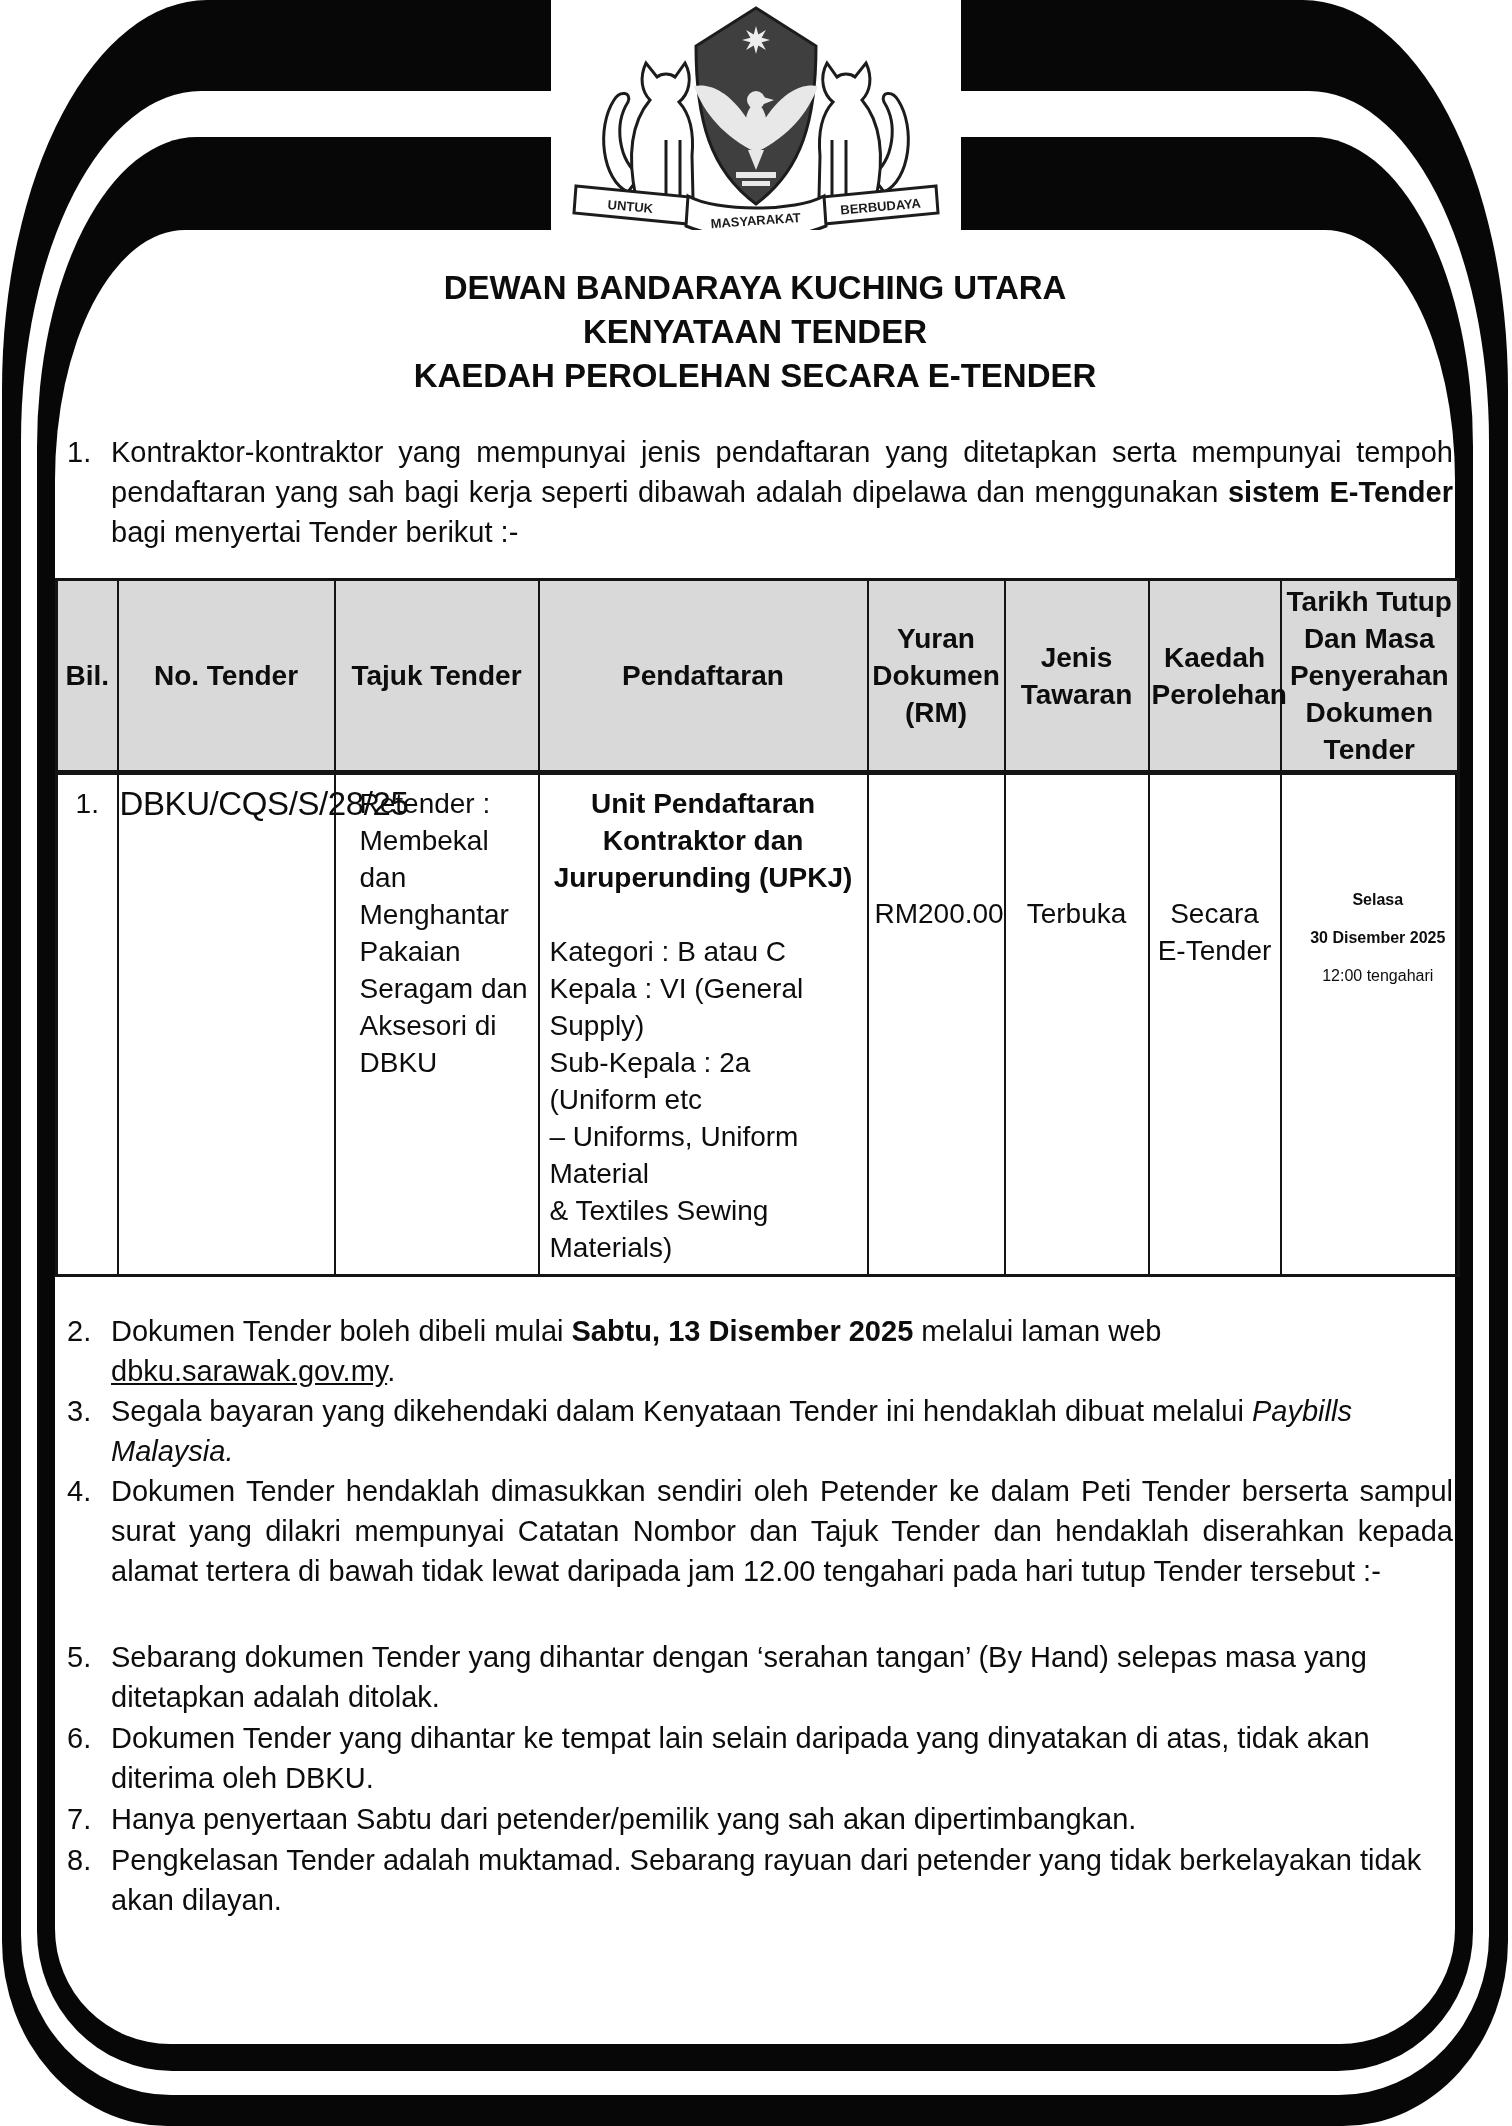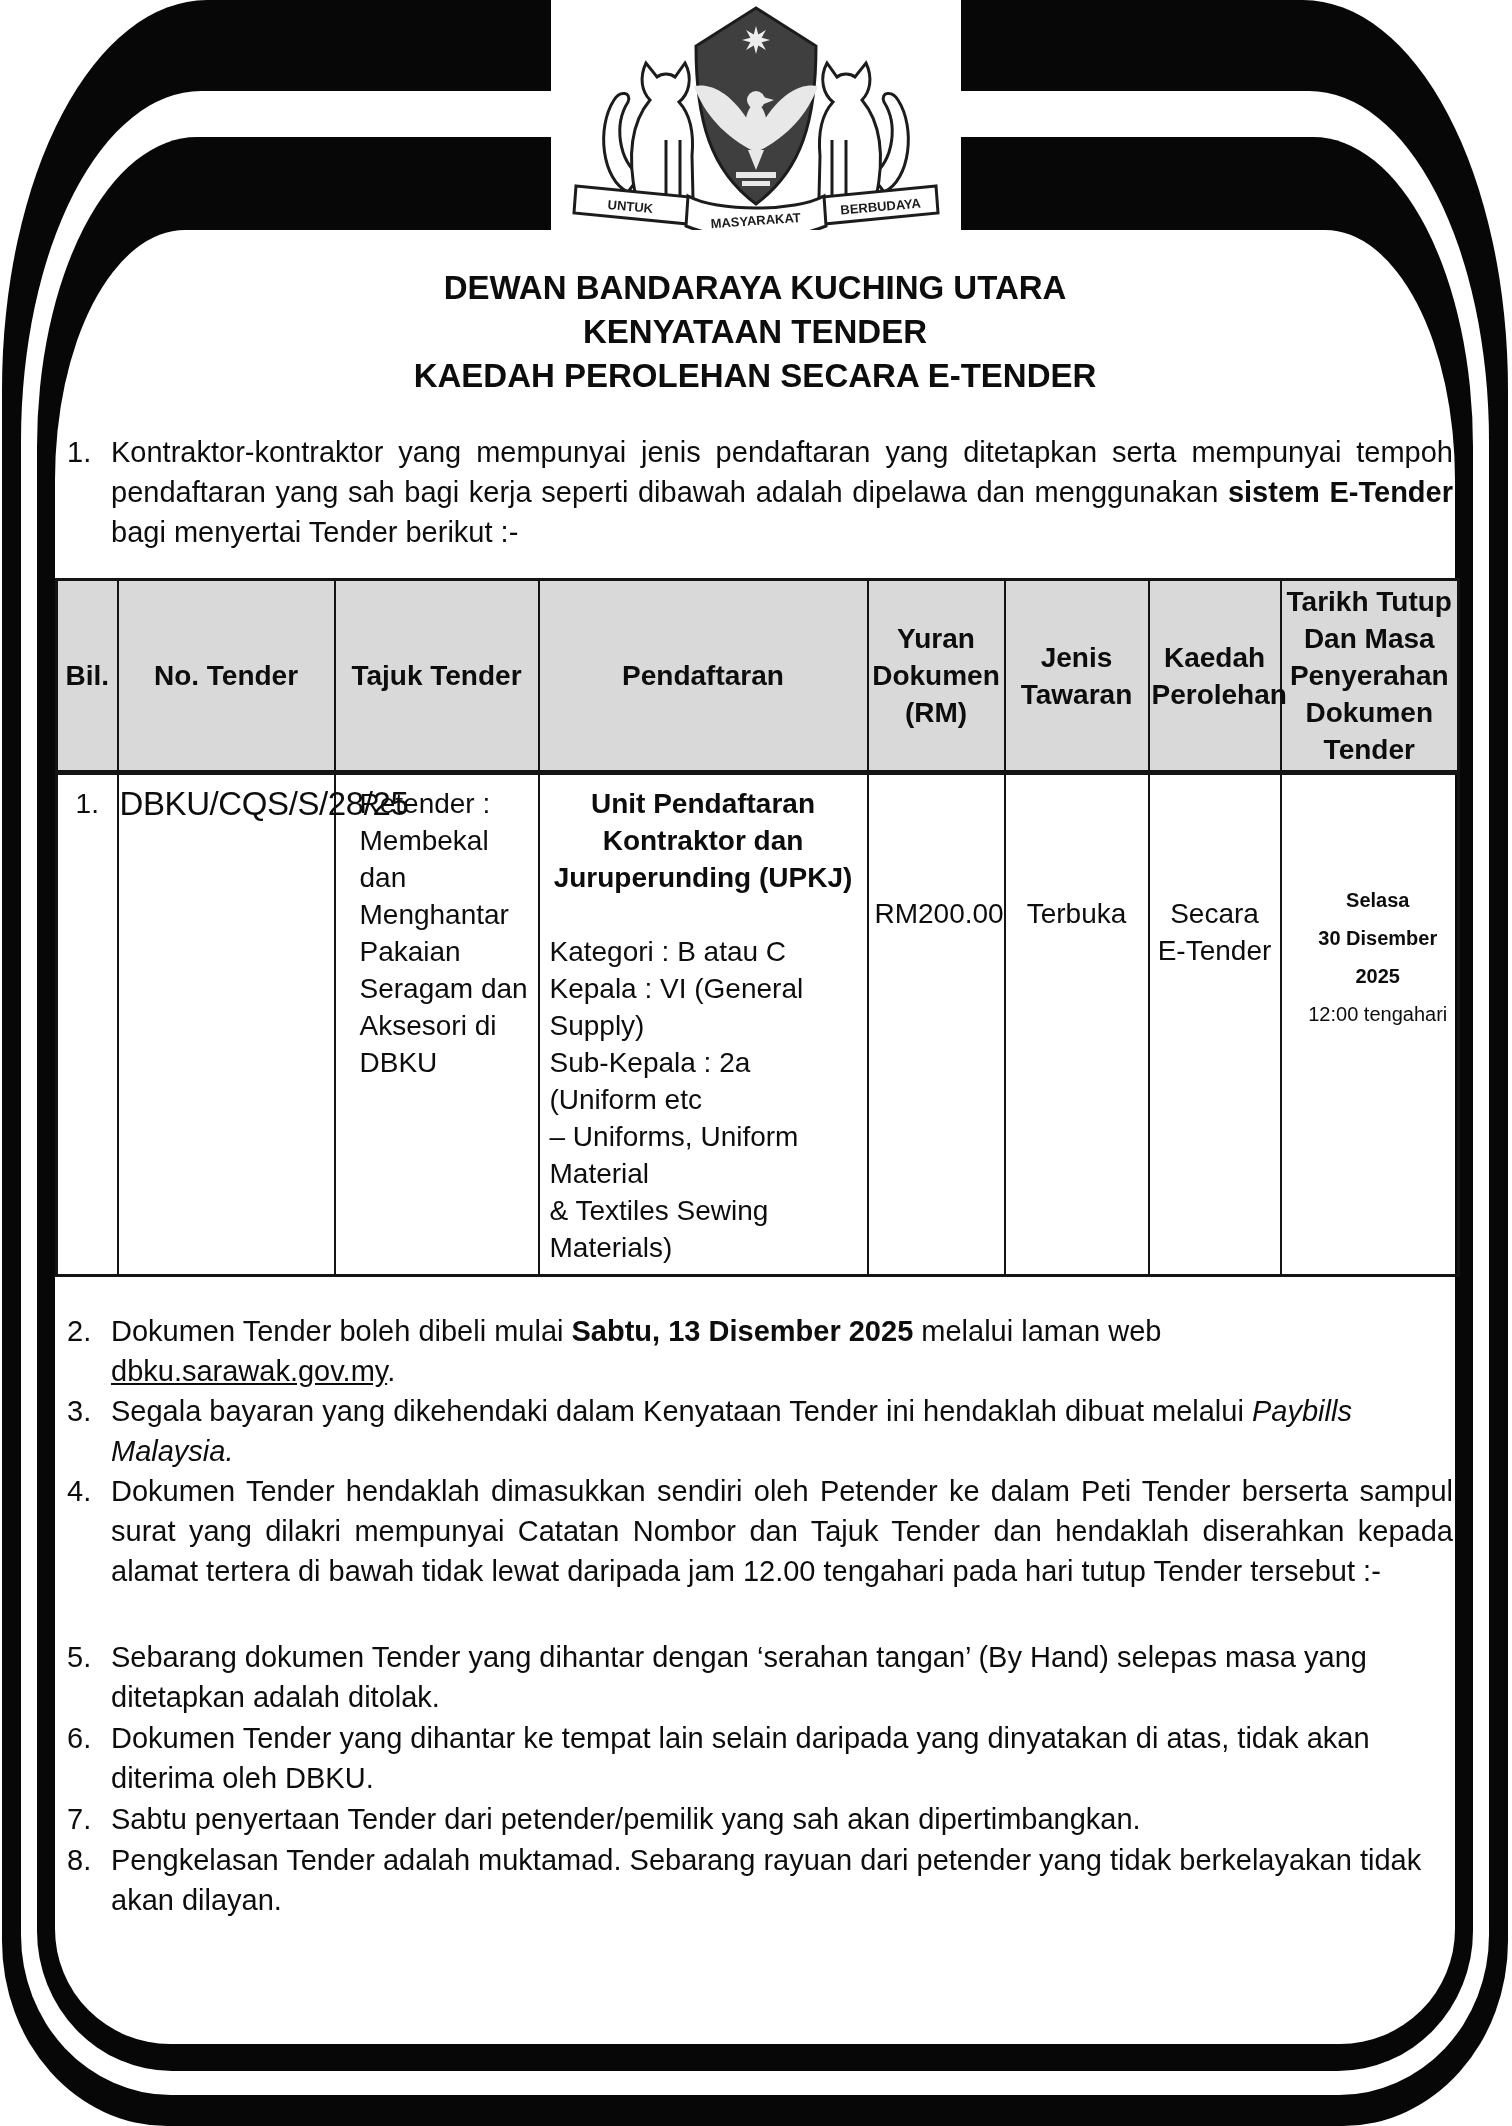--- a/index.html
+++ b/index.html
@@ -39,21 +39,21 @@
   th { background:#d9d9d9; font-weight:bold; font-size:28px; line-height:37px;
     vertical-align:middle; text-align:center; white-space:pre-line; height:192px;
     padding:2px; border-bottom:5px solid #141414;margin-top:12px; }
   td { vertical-align:top; font-size:28px; line-height:37px; padding:10px 6px 8px; height:380px; }
   td.c-bil { text-align:center; padding-left:0; padding-right:0; }
   td.c-no { padding-left:1px; padding-right:1px; font-size:33px; letter-spacing:-0.4px; }
   td.c-tajuk { white-space:pre-line; padding-left:24px; }
   td.c-pend .hd { font-weight:bold; text-align:center; white-space:pre-line; }
   td.c-pend .dt { white-space:pre-line; margin-top:37px; padding-left:4px; }
   td.c-mid { text-align:center; padding-top:120px; white-space:pre-line; }
-  td.c-tarikh { text-align:center; padding-top:106px; font-size:20px; line-height:38px;
+  td.c-tarikh { text-align:center; padding-top:106px; font-size:16px; line-height:38px;
     padding-left:18px; padding-right:1px; }
   .tarikh-b { font-weight:bold; }
   
   .notes-a { margin-top:34px; }
   .address { margin-top:48px; text-align:center; font-size:29px; line-height:38px; }
   .notes-b { margin-top:46px; }
   .notes-b .item { margin-bottom:1px; }
   svg text { font-family:"Liberation Sans","DejaVu Sans",sans-serif; }
 </style>
 </head>
@@ -204,21 +204,21 @@
       <div class="item">
         <div class="n">5.</div>
         <div class="t">Sebarang dokumen Tender yang dihantar dengan ‘serahan tangan’ (By Hand) selepas masa yang ditetapkan adalah ditolak.</div>
       </div>
       <div class="item">
         <div class="n">6.</div>
         <div class="t">Dokumen Tender yang dihantar ke tempat lain selain daripada yang dinyatakan di atas, tidak akan diterima oleh DBKU.</div>
       </div>
       <div class="item">
         <div class="n">7.</div>
-        <div class="t">Sabtu penyertaan Tender dari petender/pemilik yang sah akan dipertimbangkan.</div>
+        <div class="t">Hanya penyertaan Sabtu dari petender/pemilik yang sah akan dipertimbangkan.</div>
       </div>
       <div class="item">
         <div class="n">8.</div>
         <div class="t">Pengkelasan Tender adalah  muktamad.   Sebarang rayuan dari petender yang tidak berkelayakan tidak akan dilayan.</div>
       </div>
 
     </div>
 
   </div>
 </div>

